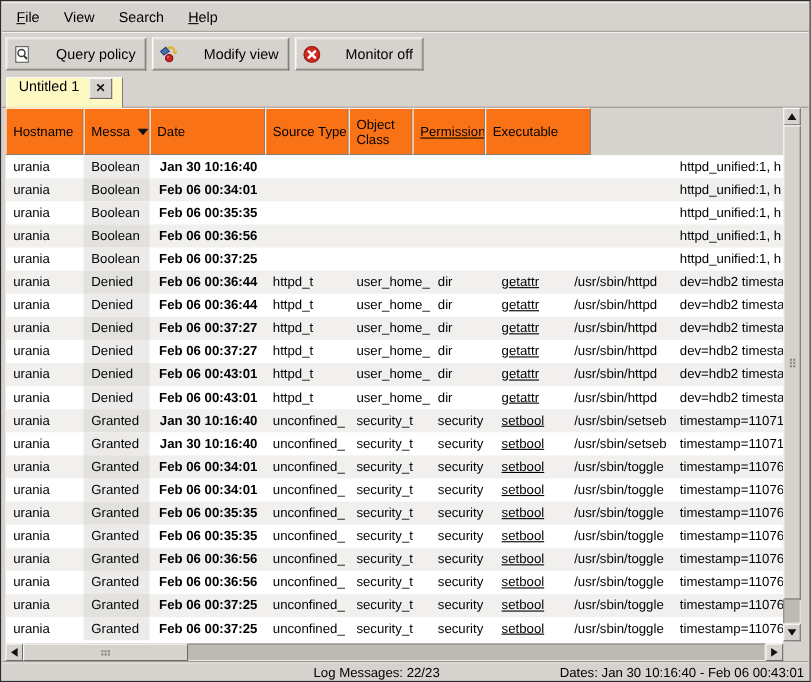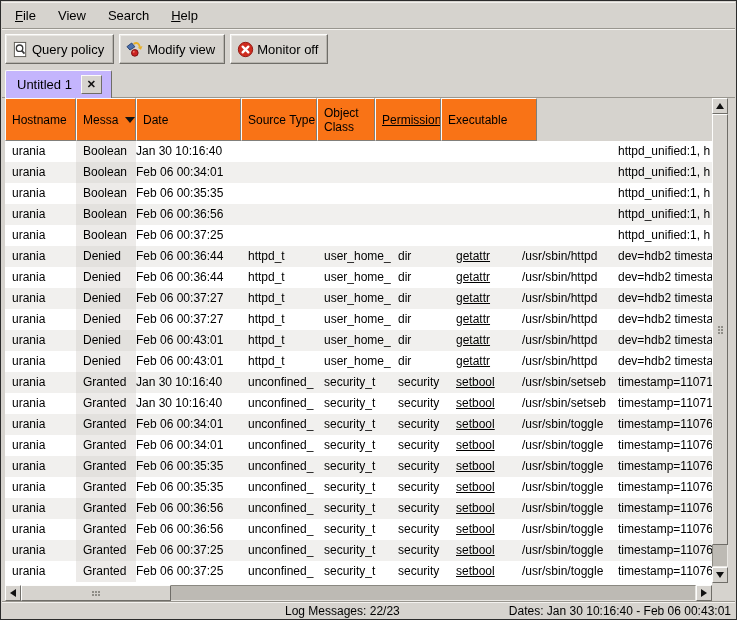--- a/index.html
+++ b/index.html
@@ -20,34 +20,34 @@
   .menubar-sep {
     position: absolute; top: 27px; left: 1px; right: 1px; height: 2px;
     border-top: 1px solid #99968f; border-bottom: 1px solid #f4f2ef;
   }
   
   .toolbar {
     position: absolute; top: 30px; left: 1px; right: 1px; height: 36px;
     display: flex; align-items: center; gap: 5px; padding-left: 3px;
   }
   .tbtn {
-    height: 30px; display: flex; align-items: center; gap: 3px; padding: 0 9px 0 6px;
+    height: 30px; display: flex; align-items: center; gap: 22px; padding: 0 9px 0 6px;
     background: #d6d3ce; font-size: 13px; color:#000; cursor: default;
     border: 1px solid; border-color: #fdfdfc #6f6d68 #6f6d68 #fdfdfc;
     box-shadow: inset -1px -1px 0 #b8b5af, inset 1px 1px 0 #e9e7e3;
   }
   .tbtn svg { display:block; }
   
   .tabstrip {
     position: absolute; top: 66px; left: 1px; right: 1px; height: 31px;
     border-bottom: 1px solid #99968f;
   }
   .tab {
     position: absolute; left: 3px; top: 3px; height: 29px; width: 107px;
-    background: #c4b5fd; display: flex; align-items: center; gap: 9px;
+    background: #fef9c3; display: flex; align-items: flex-start; gap: 9px;
     padding-left: 11px; font-size: 13px;
     border: 1px solid; border-color: #fbfaf8 #6f6d68 #d6d3ce #fbfaf8;
     border-top-left-radius: 2px; border-top-right-radius: 2px; cursor: default;
   }
   .tab-close {
     width: 21px; height: 19px; display: flex; align-items: center; justify-content: center;
     background: #d6d3ce; font-size: 11px; font-weight: bold; color:#111;
     border: 1px solid; border-color: #fbfaf8 #6f6d68 #6f6d68 #fbfaf8; cursor: default;
   }
   
@@ -70,21 +70,21 @@
   .tbody {
     position: absolute; top: 43px; left: 0; width: 707px; height: 444px;
     background: #fff; overflow: hidden;
   }
   .row { display: flex; height: 21px; cursor: default; }
   .row.stripe { background: #f1f0ee; }
   .cell {
     height: 21px; line-height: 21px; font-size: 12px; color: #000;
     padding-left: 7px; overflow: hidden; white-space: nowrap; flex: none;
   }
-  .cell.c2 { padding-left: 0; padding-right: 7px; }
+  .cell.c2 { text-align: right; padding-left: 0; padding-right: 7px; font-weight: bold; }
   .row .c1.cell { background: #edebe9; }
   .row.stripe .c1.cell { background: #e3e1de; }
   
   .vscroll { position: absolute; right: 0; top: 0; width: 16px; height: 485px; }
   .hscroll { position: absolute; left: 0; top: 487px; width: 707px; height: 16px; }
   .sb-track {
     position: absolute; background: #bdbab4;
     border: 1px solid; border-color: #8a8881 #e9e7e3 #e9e7e3 #8a8881;
   }
   .vscroll .sb-track { top: 16px; bottom: 16px; left: 0; right: 0; }

